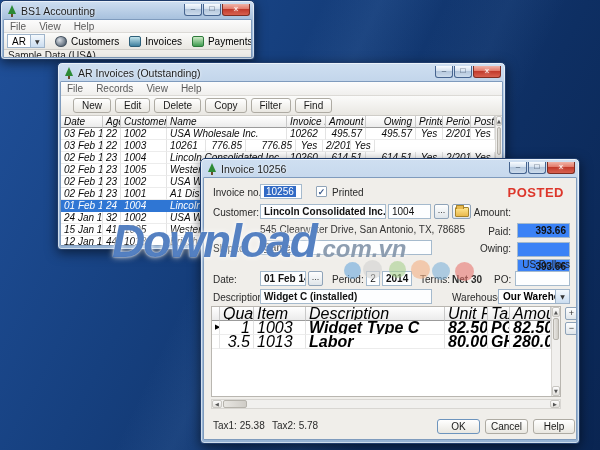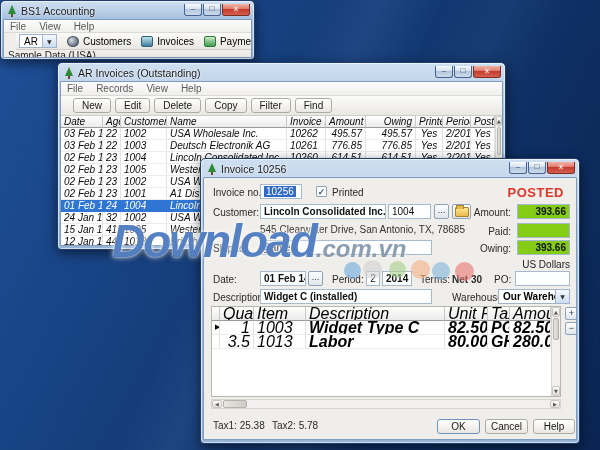--- a/index.html
+++ b/index.html
@@ -51,21 +51,21 @@
   .folder-icon::before{ content:""; position:absolute; top:-3px; left:0; width:6px; height:3px;
     background:#e9b94d; border:1px solid #a8842a; border-bottom:none; border-radius:1px 1px 0 0; }
 
   
   .combo{ display:flex; align-items:center; background:#fff; border:1px solid #9fb4ca; font-size:10px; }
   .combo .val{ padding:0 4px; flex:1; white-space:nowrap; overflow:hidden; }
   .arrowbox{ width:14px; align-self:stretch; border-left:1px solid #9fb4ca; display:flex; align-items:center; justify-content:center;
     background:linear-gradient(#f4f9fd,#cbddf0); font-size:6px; color:#333; font-family:"DejaVu Sans",sans-serif; }
   .field{ position:absolute; background:#fdfeff; border:1px solid #a5bacd; font-size:10px; color:#111;
     display:flex; align-items:center; padding:0 3px; height:15px; white-space:nowrap; overflow:hidden;}
-  .field.ro{ background:#84cc16; justify-content:flex-end; font-weight:bold; }
+  .field.ro{ background:#3b82f6; justify-content:flex-end; font-weight:bold;margin-top:19px; }
   .field.bold{ font-weight:bold; }
   .lbl{ position:absolute; font-size:10px; color:#2a2a2a; white-space:nowrap; }
   .sbtn{ position:absolute; border:1px solid #8fa3b8; background:linear-gradient(#fefefe,#dfe5ea);
     border-radius:2px; font-size:9px; line-height:8px; text-align:center; color:#333; }
 
   
   .grid{ background:#fff; font-size:10px; color:#0a0a0a; }
   .tr{ display:flex;font-style:italic; }
   .th,.td{ padding:0 3px; white-space:nowrap; overflow:hidden; flex:0 0 auto; }
   .th{ background:linear-gradient(#ffffff,#ebebeb); border-right:1px solid #c9c9c9; border-bottom:1px solid #9b9b9b; }
@@ -119,21 +119,21 @@
       <span class="ctrl">□</span>
       <span class="ctrl close">x</span>
     </span>
   </div>
   <div class="client">
     <div class="menubar">
       <span>File</span>
       <span>View</span>
       <span>Help</span>
     </div>
-    <div class="toolbar" style="height:17px;margin-left:12px;">
+    <div class="toolbar" style="height:17px;">
       <span class="combo" style="width:62px;height:14px;">
         <span class="val">AR</span>
         <span class="arrowbox">▼</span>
       </span>
       <span style="display:flex;align-items:center;font-size:10px;margin-left:6px;">
         <span class="mini-ico ico-customers"></span>
         <span>Customers</span>
       </span>
       <span style="display:flex;align-items:center;font-size:10px;margin-left:6px;">
         <span class="mini-ico ico-invoices"></span>
@@ -200,21 +200,20 @@
             <div class="td al-r" style="width: 40px;">495.57</div>
             <div class="td al-r" style="width: 50px;">495.57</div>
             <div class="td al-c" style="width: 27px;">Yes</div>
             <div class="td al-r" style="width: 28px;">2/2014</div>
             <div class="td al-c" style="width: 24px;">Yes</div>
           </div>
           <div class="tr">
             <div class="td " style="width: 42px;">03 Feb 14</div>
             <div class="td al-r" style="width: 18px;">22</div>
             <div class="td " style="width: 46px;">1003</div>
-            <div class="td " style="width: 120px;">Deutsch Electronik AG</div>
             <div class="td " style="width: 39px;">10261</div>
             <div class="td al-r" style="width: 40px;">776.85</div>
             <div class="td al-r" style="width: 50px;">776.85</div>
             <div class="td al-c" style="width: 27px;">Yes</div>
             <div class="td al-r" style="width: 28px;">2/2014</div>
             <div class="td al-c" style="width: 24px;">Yes</div>
           </div>
           <div class="tr">
             <div class="td " style="width: 42px;">02 Feb 14</div>
             <div class="td al-r" style="width: 18px;">23</div>

